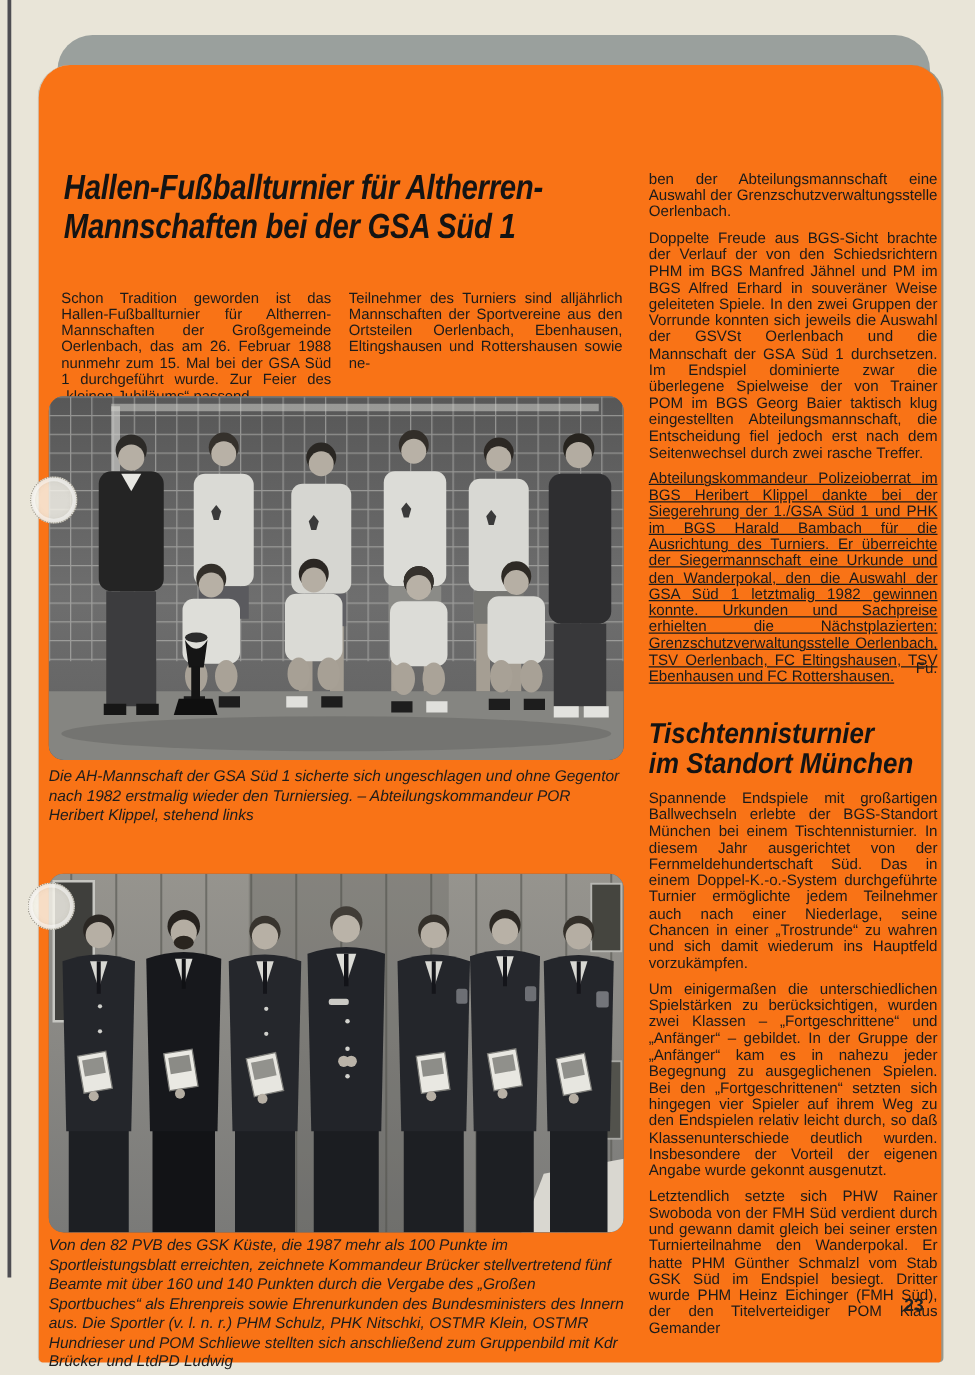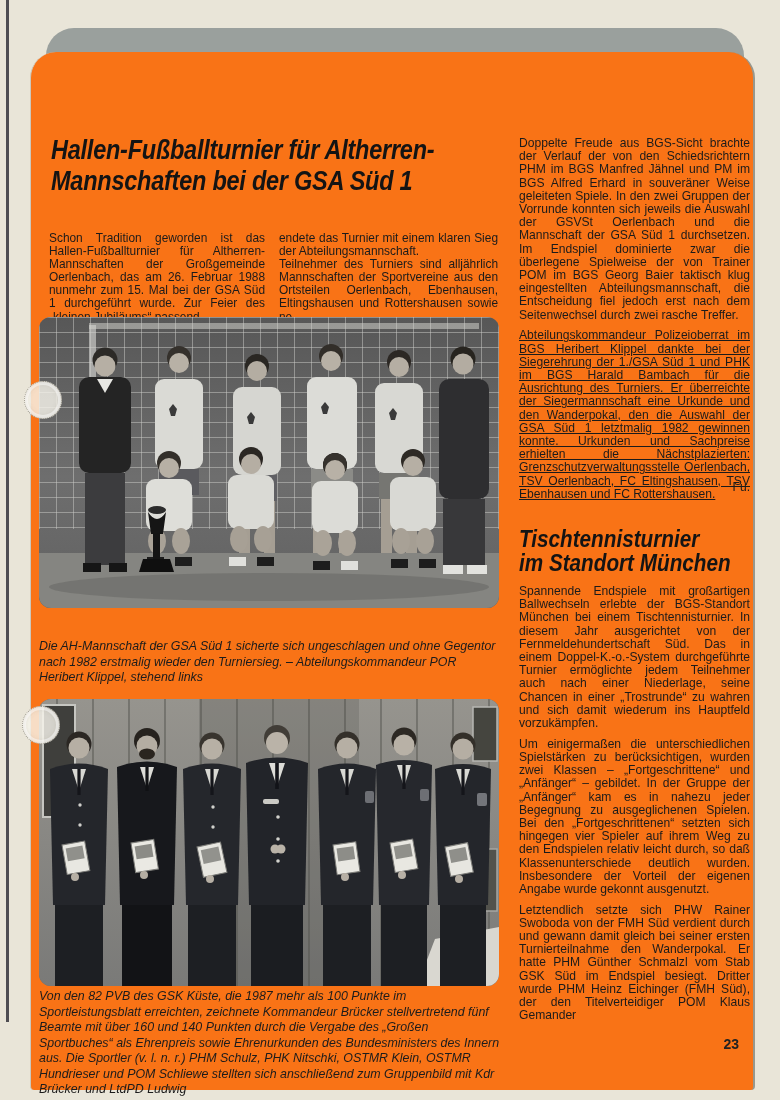--- a/index.html
+++ b/index.html
@@ -30,21 +30,21 @@
   .col2{left:248px;width:219px;}
   .col p{margin:0;}
   .photo{position:absolute;left:8px;width:460px;border-radius:12px;overflow:hidden;background:#666;}
   .photo1{top:265px;height:291px;}
   .photo2{top:647px;height:287px;}
   .photo svg{display:block;}
   .caption{
     position:absolute;left:8px;font-style:italic;font-size:12.4px;line-height:15.5px;
     text-align:left;color:#1c1c1c;
   }
-  .caption1{top:562px;width:460px;margin-top:25px;}
+  .caption1{top:562px;width:460px;}
   .caption2{top:937px;width:466px;font-style:italic;}
   .rightcol{position:absolute;left:488px;top:85px;width:231px;}
   .rightcol p{margin:0 0 7.5px 0;}
   .rightcol .bodytext2{font-size:12.1px;line-height:13.2px;text-align:justify;hyphens:auto;}
   .lastpara{position:relative;text-decoration:underline;}
   .sig{position:absolute;right:0;bottom:7px;font-style:normal;font-size:12.1px;}
   .headline2{
     margin:26px 0 10px 0;font-size:23px;line-height:24px;font-weight:bold;font-style:italic;
     color:#141414;transform:scaleX(.9);transform-origin:left top;white-space:nowrap;
   }
@@ -70,21 +70,20 @@
 
   <h1 class="title">
     <span>Hallen-Fußballturnier für Altherren-</span>
     <span>Mannschaften bei der GSA Süd 1</span>
   </h1>
 
   <div class="col col1 bodytext">
     <p>Schon Tradition geworden ist das Hallen-Fußballturnier für Altherren-Mannschaften der Großgemeinde Oerlenbach, das am 26. Februar 1988 nunmehr zum 15. Mal bei der GSA Süd 1 durchgeführt wurde. Zur Feier des „kleinen Jubiläums“ passend,</p>
   </div>
   <div class="col col2 bodytext">
-    <p>endete das Turnier mit einem klaren Sieg der Abteilungsmannschaft.</p>
     <p>Teilnehmer des Turniers sind alljährlich Mannschaften der Sportvereine aus den Ortsteilen Oerlenbach, Ebenhausen, Eltingshausen und Rottershausen sowie ne-</p>
   </div>
 
   <div class="photo photo1">
     <svg width="460" height="291" viewBox="0 0 460 291" xmlns="http://www.w3.org/2000/svg">
       <defs>
         <linearGradient id="gym" x1="0" y1="0" x2="0" y2="1">
           <stop offset="0" stop-color="#575757"></stop>
             <stop offset="0.55" stop-color="#6e6e6e"></stop>
             <stop offset="1" stop-color="#616161"></stop>
@@ -320,20 +319,21 @@
             <rect x="3" y="4" width="17" height="13" fill="#8f8f8a"></rect>
           </g>
         <circle cx="-4" cy="180" r="4" fill="#b5aea3"></circle>
       </g>
     </svg>
   </div>
 
   <div class="caption caption2">Von den 82 PVB des GSK Küste, die 1987 mehr als 100 Punkte im Sportleistungsblatt erreichten, zeichnete Kommandeur Brücker stellvertretend fünf Beamte mit über 160 und 140 Punkten durch die Vergabe des „Großen Sportbuches“ als Ehrenpreis sowie Ehrenurkunden des Bundesministers des Innern aus. Die Sportler (v. l. n. r.) PHM Schulz, PHK Nitschki, OSTMR Klein, OSTMR Hundrieser und POM Schliewe stellten sich anschließend zum Gruppenbild mit Kdr Brücker und LtdPD Ludwig</div>
 
   <div class="rightcol">
+    <p class="bodytext2">ben der Abteilungsmannschaft eine Auswahl der Grenzschutzverwaltungsstelle Oerlenbach.</p>
     <p class="bodytext2">Doppelte Freude aus BGS-Sicht brachte der Verlauf der von den Schiedsrichtern PHM im BGS Manfred Jähnel und PM im BGS Alfred Erhard in souveräner Weise geleiteten Spiele. In den zwei Gruppen der Vorrunde konnten sich jeweils die Auswahl der GSVSt Oerlenbach und die Mannschaft der GSA Süd 1 durchsetzen. Im Endspiel dominierte zwar die überlegene Spielweise der von Trainer POM im BGS Georg Baier taktisch klug eingestellten Abteilungsmannschaft, die Entscheidung fiel jedoch erst nach dem Seitenwechsel durch zwei rasche Treffer.</p>
     <div class="lastpara">
       <p class="bodytext2">Abteilungskommandeur Polizeioberrat im BGS Heribert Klippel dankte bei der Siegerehrung der 1./GSA Süd 1 und PHK im BGS Harald Bambach für die Ausrichtung des Turniers. Er überreichte der Siegermannschaft eine Urkunde und den Wanderpokal, den die Auswahl der GSA Süd 1 letztmalig 1982 gewinnen konnte. Urkunden und Sachpreise erhielten die Nächstplazierten: Grenzschutzverwaltungsstelle Oerlenbach, TSV Oerlenbach, FC Eltingshausen, TSV Ebenhausen und FC Rottershausen.</p>
       <span class="sig">Fu.</span>
     </div>
     <h2 class="headline2">
       <span>Tischtennisturnier</span>
       <span>im Standort München</span>
     </h2>
     <p class="bodytext2">Spannende Endspiele mit großartigen Ballwechseln erlebte der BGS-Standort München bei einem Tischtennisturnier. In diesem Jahr ausgerichtet von der Fernmeldehundertschaft Süd. Das in einem Doppel-K.-o.-System durchgeführte Turnier ermöglichte jedem Teilnehmer auch nach einer Niederlage, seine Chancen in einer „Trostrunde“ zu wahren und sich damit wiederum ins Hauptfeld vorzukämpfen.</p>

